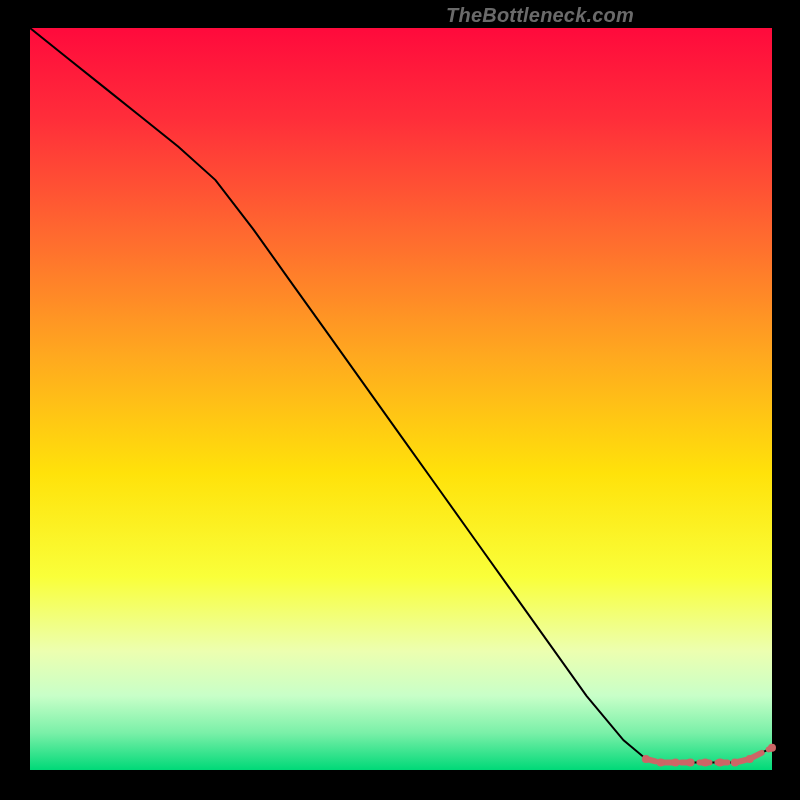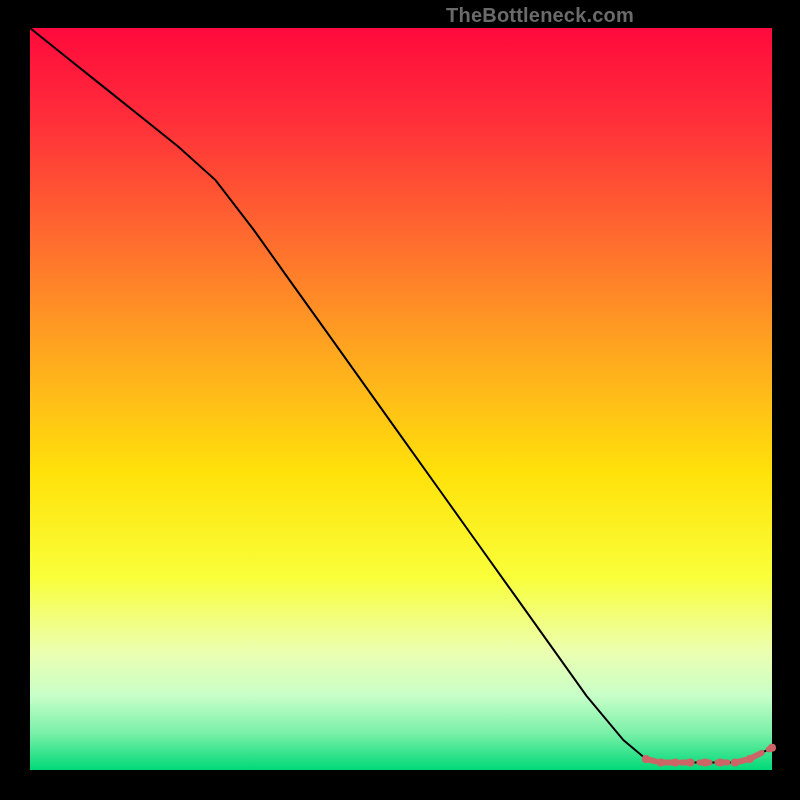--- a/index.html
+++ b/index.html
@@ -8,20 +8,21 @@
     width: 800px;
     height: 800px;
     background: #000;
     font-family: Arial, Helvetica, sans-serif;
     overflow: hidden;
   }
   .wrap {
     position: relative;
     width: 664px;
     height: 800px;
+    font-style: italic;
   }
   .attribution {
     position: absolute;
     top: 4px;
     right: 30px;
     color: #6a6a6a;
     font-size: 20px;
     font-weight: 600;
     letter-spacing: 0.2px;
   }

